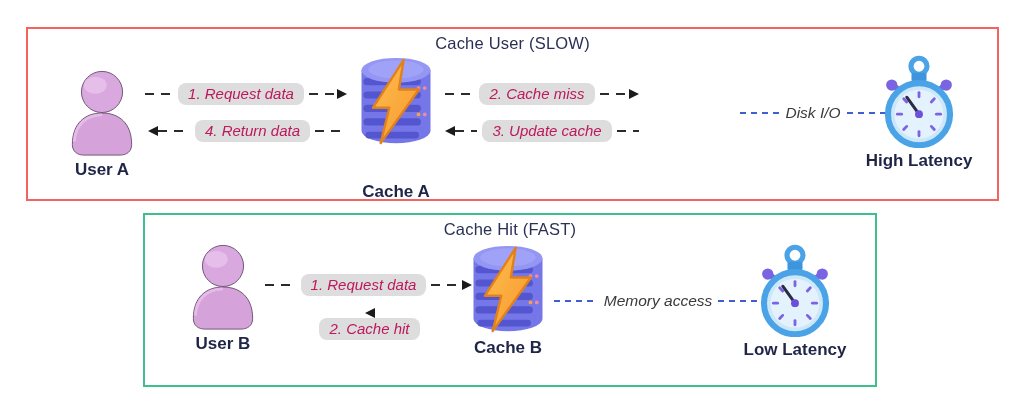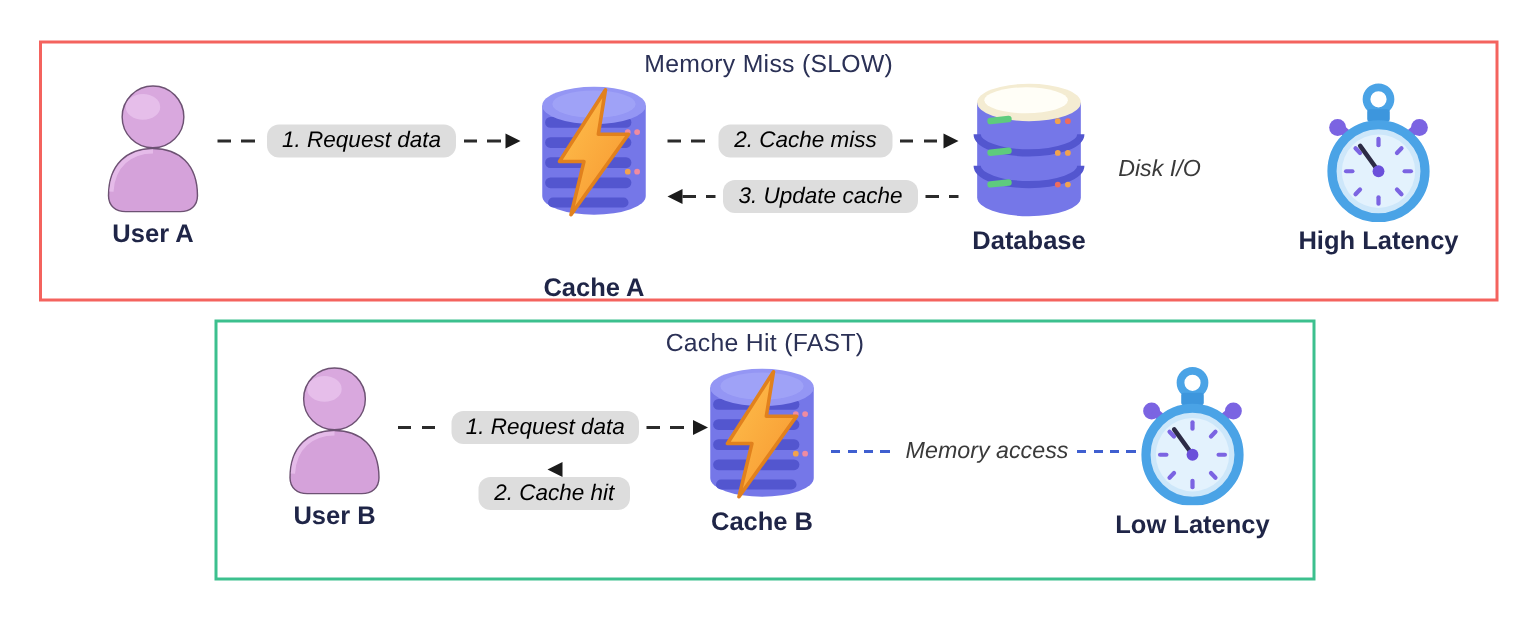--- a/index.html
+++ b/index.html
@@ -14,21 +14,21 @@
     position:absolute;top:5px;left:0;right:0;text-align:center;
     font-size:16.5px;color:#2b3156;letter-spacing:.2px;
   }
   .node{position:absolute;width:120px;display:flex;flex-direction:column;align-items:center;}
   .node-label{margin-top:3px;font-size:17px;font-weight:bold;color:#1f2547;white-space:nowrap;}
   .flow{position:absolute;display:flex;align-items:center;height:24px;}
   .dash-black{flex:1;height:2.5px;background:repeating-linear-gradient(90deg,#2b2b2b 0 9px,transparent 9px 16px);}
   .dash-blue{flex:1;height:2.2px;background:repeating-linear-gradient(90deg,#3f5fd0 0 6px,transparent 6px 11px);}
   .pill{
     background:#dddddd;border-radius:8px;padding:1px 10px;margin:0 5px;
-    font-style:italic;font-size:15px;color:#000000;white-space:nowrap;line-height:20px;
+    font-style:italic;font-size:15px;color:#be185d;white-space:nowrap;line-height:20px;
   }
   .conn-label{font-style:italic;font-size:15.5px;color:#3a3a3a;margin:0 6px;white-space:nowrap;}
   .ah{width:0;height:0;flex:0 0 auto;}
   .ah-right{border-top:5.5px solid transparent;border-bottom:5.5px solid transparent;border-left:10px solid #1b1b1b;}
   .ah-left{border-top:5.5px solid transparent;border-bottom:5.5px solid transparent;border-right:10px solid #1b1b1b;}
   .icon-svg{display:block;}
   #symdefs{position:absolute;width:0;height:0;overflow:hidden;}
 </style>
 </head>
 <body>
@@ -101,36 +101,42 @@
       </g>
       <line x1="42" y1="64" x2="29" y2="46" stroke="#2c2b45" stroke-width="3.2" stroke-linecap="round"></line>
       <circle cx="42" cy="64" r="4.2" fill="#6b50da"></circle>
     </symbol>
   </defs>
 </svg>
 
 <div id="canvas">
 
   <div class="panel panel-miss">
-    <div class="panel-title">Memory Miss (SLOW)</div>
-
-    <div class="node" style="left:14px;top:26px;">
+    <div class="panel-title">Cache User (SLOW)</div>
+
+    <div class="node" style="left:14px;top:40px;">
       <svg class="icon-svg" width="78" height="88">
           <use href="#sym-user"></use>
         </svg>
       <div class="node-label">User A</div>
     </div>
 
     <div class="flow" style="left:117px;top:53px;width:202px;">
       <div class="dash-black"></div>
       <div class="pill">1. Request data</div>
       <div class="dash-black"></div>
       <div class="ah ah-right"></div>
     </div>
 
+    <div class="flow" style="left:120px;top:90px;width:199px;">
+      <div class="ah ah-left"></div>
+      <div class="dash-black"></div>
+      <div class="pill">4. Return data</div>
+      <div class="dash-black"></div>
+    </div>
 
     <div class="node" style="left:308px;top:26px;gap:32px;">
       <svg class="icon-svg" width="86" height="92">
           <use href="#sym-cache"></use>
         </svg>
       <div class="node-label">Cache A</div>
     </div>
 
     <div class="flow" style="left:417px;top:53px;width:194px;">
       <div class="dash-black"></div>
@@ -139,28 +145,22 @@
       <div class="ah ah-right"></div>
     </div>
 
     <div class="flow" style="left:417px;top:90px;width:194px;text-align:right;">
       <div class="ah ah-left"></div>
       <div class="dash-black"></div>
       <div class="pill">3. Update cache</div>
       <div class="dash-black"></div>
     </div>
 
-    <div class="node" style="left:598px;top:23px;">
-      <svg class="icon-svg" width="86" height="96">
-          <use href="#sym-database"></use>
-        </svg>
-      <div class="node-label">Database</div>
-    </div>
-
-    <div class="flow" style="left:672px;top:72px;width:146px;flex-direction:column;">
+
+    <div class="flow" style="left:712px;top:72px;width:146px;">
       <div class="dash-blue"></div>
       <div class="conn-label">Disk I/O</div>
       <div class="dash-blue"></div>
     </div>
 
     <div class="node" style="left:831px;top:25px;">
       <svg class="icon-svg" width="84" height="94">
           <use href="#sym-stopwatch"></use>
         </svg>
       <div class="node-label">High Latency</div>

